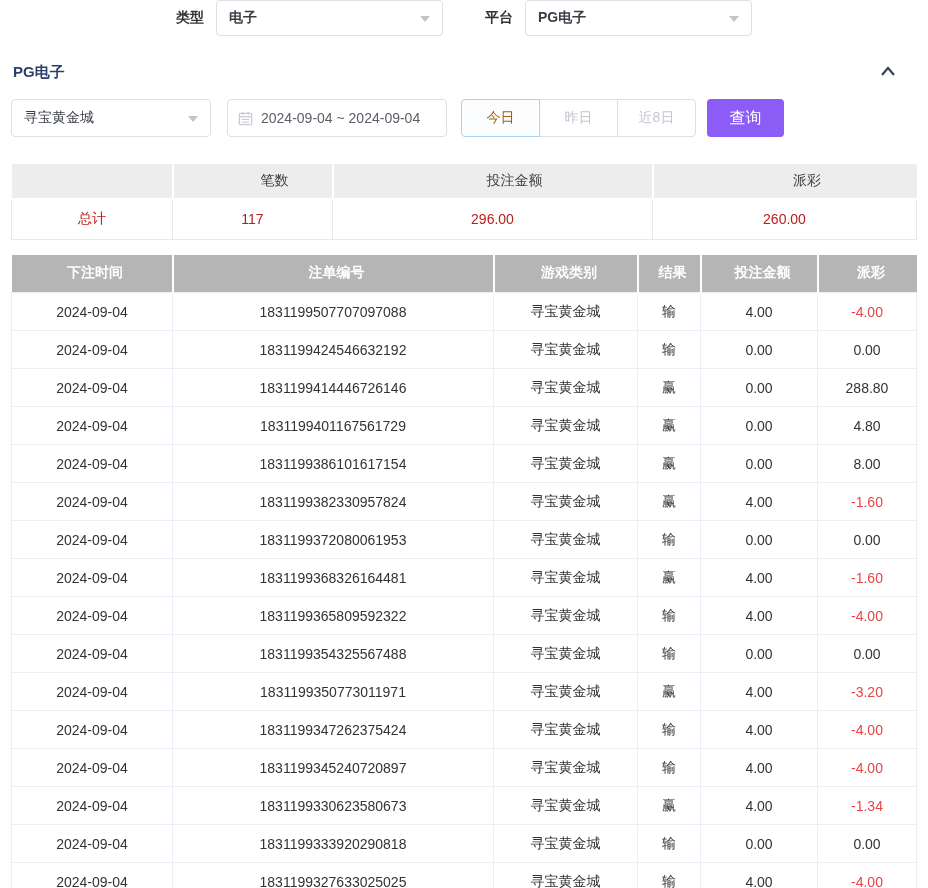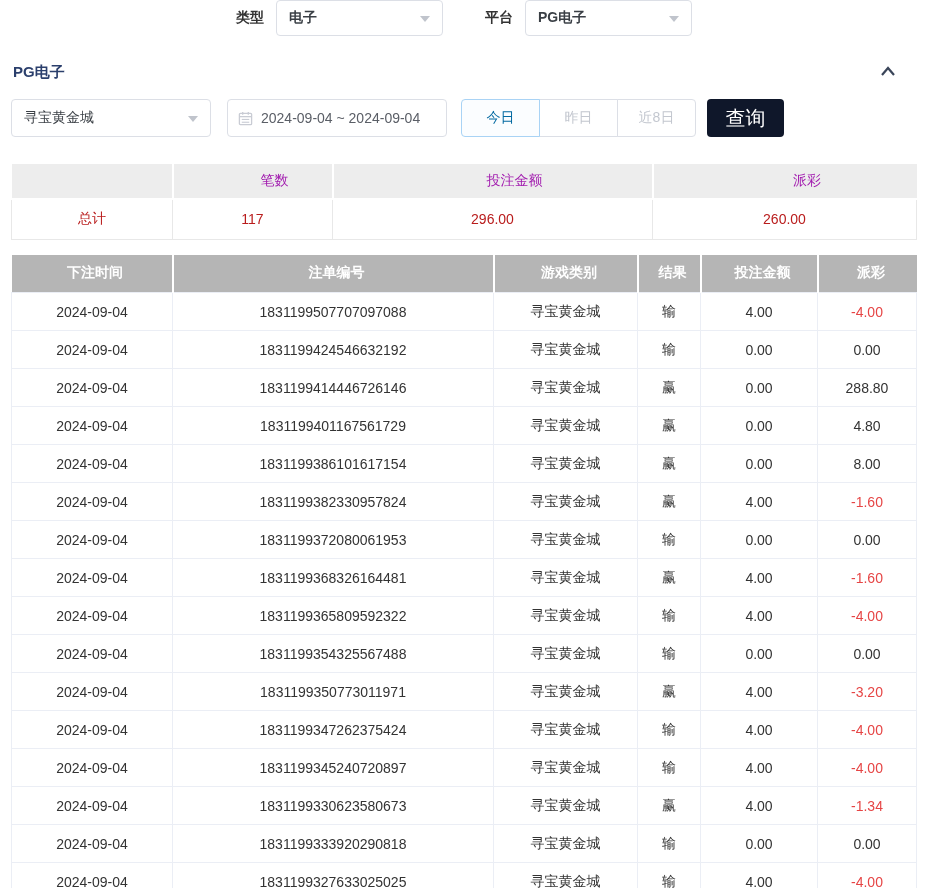--- a/index.html
+++ b/index.html
@@ -12,21 +12,21 @@
 
   
   .filter-row {
     display: flex; align-items: center; justify-content: center; font-weight: bold;
   }
   .filter-group { display: flex; align-items: center; }
   .filter-group + .filter-group { margin-left: 42px; }
   .filter-label { margin-right: 12px; color: #333; }
   .select-box {
     position: relative;
-    width: 167px; height: 36px;
+    width: 227px; height: 36px;
     border: 1px solid #dcdfe6; border-radius: 4px;
     background: #fff;
     display: flex; align-items: center;
     padding: 0 30px 0 12px;
     color: #3a3f45; cursor: pointer;
   }
   .caret-down {
     position: absolute; right: 12px; top: 50%; margin-top: -2px;
     width: 0; height: 0;
     border-left: 5px solid transparent; border-right: 5px solid transparent;
@@ -58,38 +58,38 @@
     width: 79px; height: 38px;
     background: #fff; border: 1px solid #dcdfe6;
     color: #c3c7cf; font-size: 14px;
     display: flex; align-items: center; justify-content: center;
     cursor: pointer;
   }
   .quick-btn + .quick-btn { margin-left: -1px; }
   .quick-btn:first-child { border-radius: 4px 0 0 4px; }
   .quick-btn:last-child { border-radius: 0 4px 4px 0; }
   .quick-btn.active {
-    background: #fbfdff; border-color: #a9d3f5; color: #0369a1;
+    background: #fbfdff; border-color: #a9d3f5; color: #a16207;
     position: relative; z-index: 1;
   }
   .search-btn {
     margin-left: 11px;
     width: 77px; height: 38px;
-    background: #0f172a; border: none; border-radius: 4px;
-    color: #fff; font-size: 20px; cursor: pointer;
+    background: #8b5cf6; border: none; border-radius: 4px;
+    color: #fff; font-size: 16px; cursor: pointer;
     display: flex; align-items: center; justify-content: center;
   }
 
   
   table { border-collapse: collapse; table-layout: fixed; width: 906px; }
   td, th { text-align: center; font-weight: normal; overflow: hidden; white-space: nowrap; }
 
   .summary-table { margin: 27px 11px 0; }
   .summary-table th {
-    background: #ededed; height: 35px; color: #a21caf;
+    background: #ededed; height: 35px; color: #404040;
     border-right: 2px solid #fff; border-bottom: 2px solid #fff; padding-left: 44px;
   }
   .summary-table th:last-child { border-right: none; }
   .summary-table td {
     height: 40px; border: 1px solid #e8e8e8; background: #fff; color: #b91c1c;
   }
 
   .detail-table { margin: 15px 11px 0; }
   .detail-table th {
     background: #b5b5b5; height: 38px;

